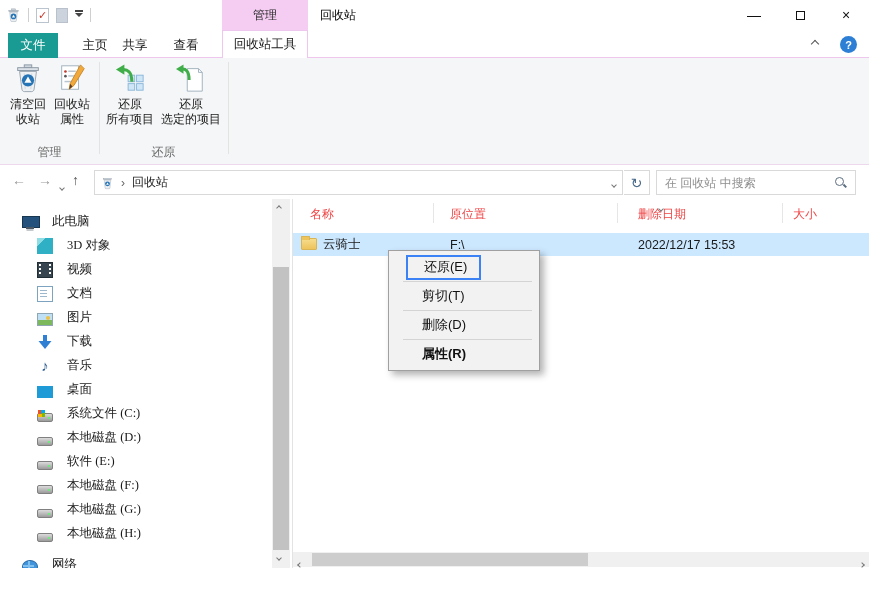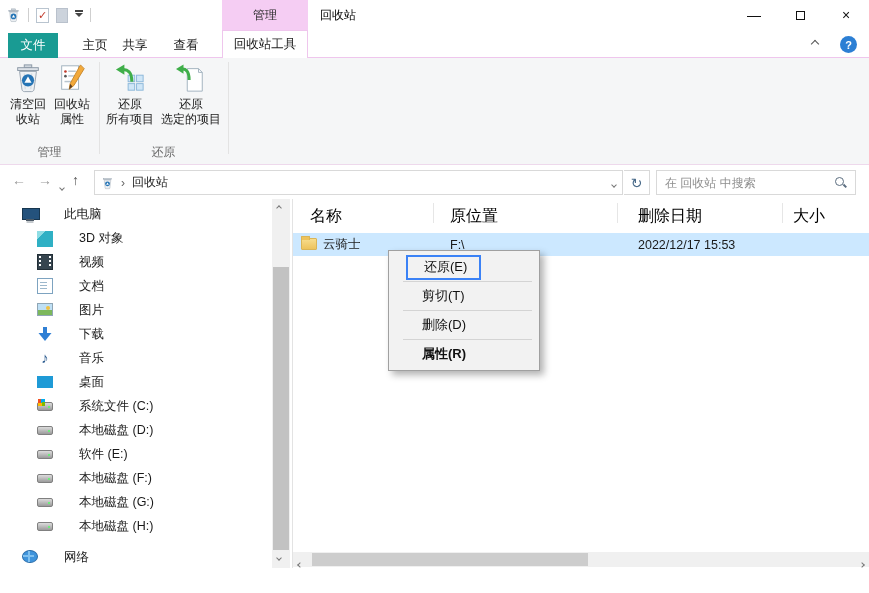--- a/index.html
+++ b/index.html
@@ -52,21 +52,21 @@
   .search-box { position:absolute; left:656px; top:4px; width:200px; height:25px; border:1px solid #d9d9d9; display:flex; align-items:center; padding:0 8px;gap:8px; }
   .search-box input { flex:1; border:none; outline:none; font-size:12px; font-family:inherit; color:#333; background:transparent; }
   .search-box input::placeholder { color:#8e8e8e; }
   .mag { position:relative; width:13px; height:13px; }
   .mag::before { content:""; position:absolute; left:1px; top:1px; width:7px; height:7px; border:1.5px solid #5c6e80; border-radius:50%; }
   .mag::after { content:""; position:absolute; left:9px; top:9px; width:4px; height:1.6px; background:#5c6e80; transform:rotate(45deg); }
 
   
   .main { position:absolute; left:0; top:199px; width:100%; height:369px; background:#fff; }
   .sidebar { position:absolute; left:0; top:0; width:272px; height:369px; padding-top:7px; overflow:hidden; }
-  .side-item { height:24px; display:flex; align-items:flex-start; gap:26px; font-size:12.5px; color:#1a1a1a; }
+  .side-item { height:24px; display:flex; align-items:flex-end; gap:14px; font-size:12.5px; color:#1a1a1a;font-family:Liberation Serif, serif; }
   .ind0 { padding-left:22px; } .ind1 { padding-left:37px; }
   .gap-top { margin-top:7px; }
   .sicon { width:16px; height:16px; position:relative; flex:0 0 16px; }
 
   .ic-pc::before { content:""; position:absolute; left:0; top:2px; width:16px; height:10px; background:#24527c; border:1px solid #17364f; }
   .ic-pc::after { content:""; position:absolute; left:4px; top:13px; width:8px; height:2px; background:#4d5a66; box-shadow:0 2px 0 -0.5px #8a949c; }
   .ic-cube { background:linear-gradient(135deg,#8fdde4 28%,#2fb0c4 28%); margin-top:1px; }
   .ic-video { background:#36454f; border:1px solid #222e36; }
   .ic-video::before { content:""; position:absolute; left:1px; top:1px; width:2px; height:12px; background:repeating-linear-gradient(#fff 0 2px,#36454f 2px 4px); }
   .ic-video::after { content:""; position:absolute; right:1px; top:1px; width:2px; height:12px; background:repeating-linear-gradient(#fff 0 2px,#36454f 2px 4px); }
@@ -83,21 +83,21 @@
   .ic-network { border-radius:50%; background:#3f94dc; border:1px solid #2a6ca8; height:13px; width:13px; margin-top:1px; }
   .ic-network::before { content:""; position:absolute; left:5px; top:0; width:2px; height:11px; background:#7fc0ef; }
   .ic-network::after { content:""; position:absolute; left:0px; top:4px; width:11px; height:2px; background:#7fc0ef; }
   .ic-dl-svg { margin-top:0; }
 
   .side-scroll { position:absolute; left:272px; top:0; width:18px; height:369px; background:#f0f0f0; }
   .side-thumb { position:absolute; left:1px; top:68px; width:16px; height:283px; background:#c2c2c2; }
   .scroll-caret { position:absolute; left:5px; display:flex; }
 
   .listpane { position:absolute; left:292px; top:0; width:577px; height:369px; border-left:1px solid #e3e3e3; }
-  .lhead { position:absolute; left:0; top:0; width:100%; height:28px; color:#000000; font-size:16px; }
+  .lhead { position:absolute; left:0; top:0; width:100%; height:28px; color:#ef4444; font-size:12px; }
   .lhead .hsep { position:absolute; top:4px; width:1px; height:20px; background:#e6e6e6; }
   .hcol { position:absolute; top:7px; }
   .sort-chev { position:absolute; top:1px; }
   .lrow { position:absolute; left:0; top:34px; width:100%; height:23px; background:#cce8ff; display:flex; align-items:center; font-size:12.5px; }
   .cell { position:absolute; white-space:nowrap; }
   .ic-folder { position:absolute; left:8px; top:5px; width:16px; height:12px; background:linear-gradient(#f7dd8d,#edc35c); border:1px solid #d9b558; border-radius:1px; }
   .ic-folder::before { content:""; position:absolute; left:-1px; top:-3px; width:7px; height:3px; background:#edc35c; border:1px solid #d9b558; border-bottom:none; border-radius:1px 1px 0 0; }
 
   
   .ctxmenu { position:absolute; left:95px; top:51px; width:152px; background:#f2f2f2; border:1px solid #a0a0a0; box-shadow:4px 4px 7px rgba(0,0,0,.3); z-index:5; padding:2px 0; }

